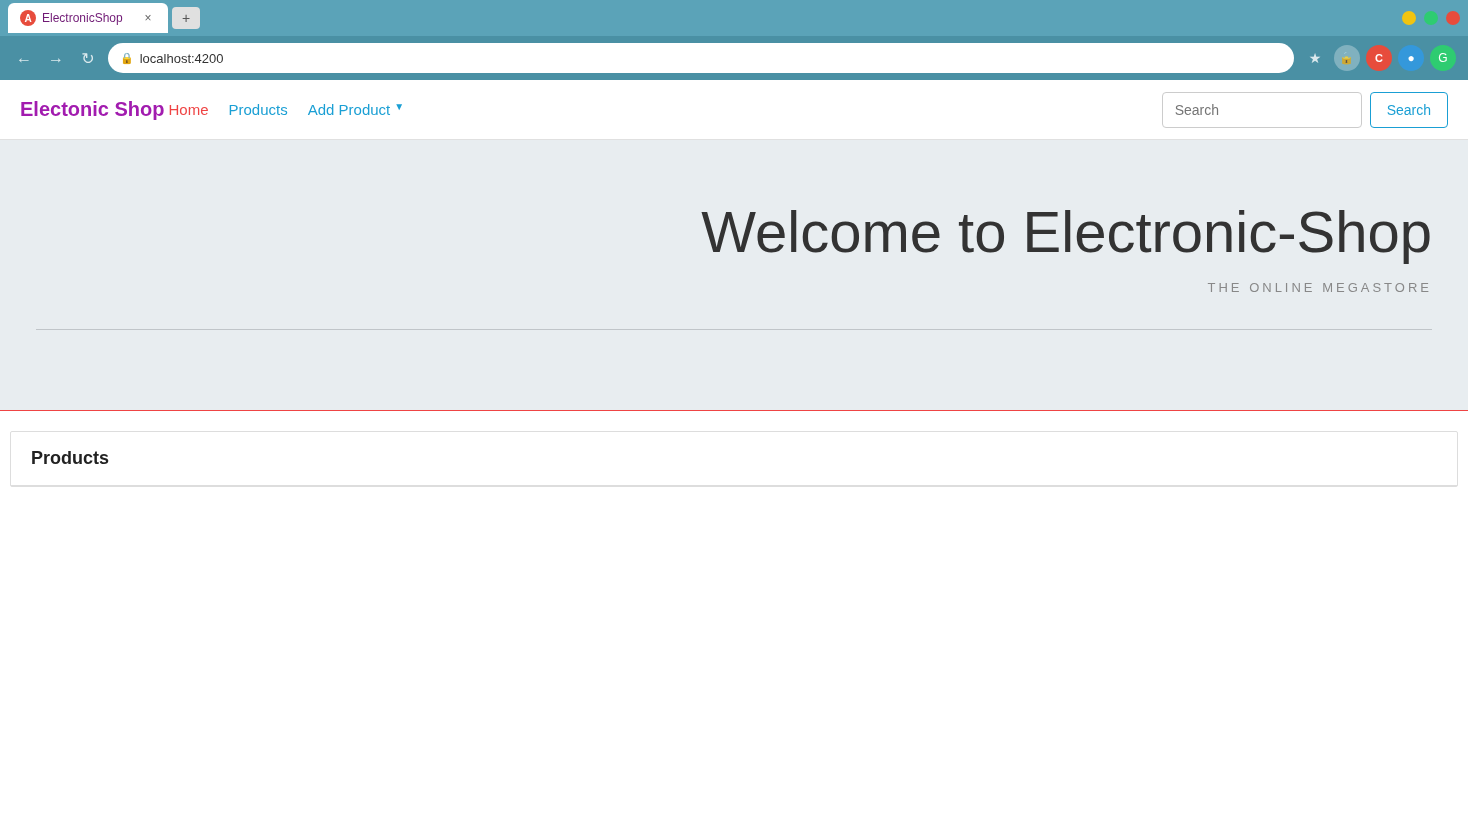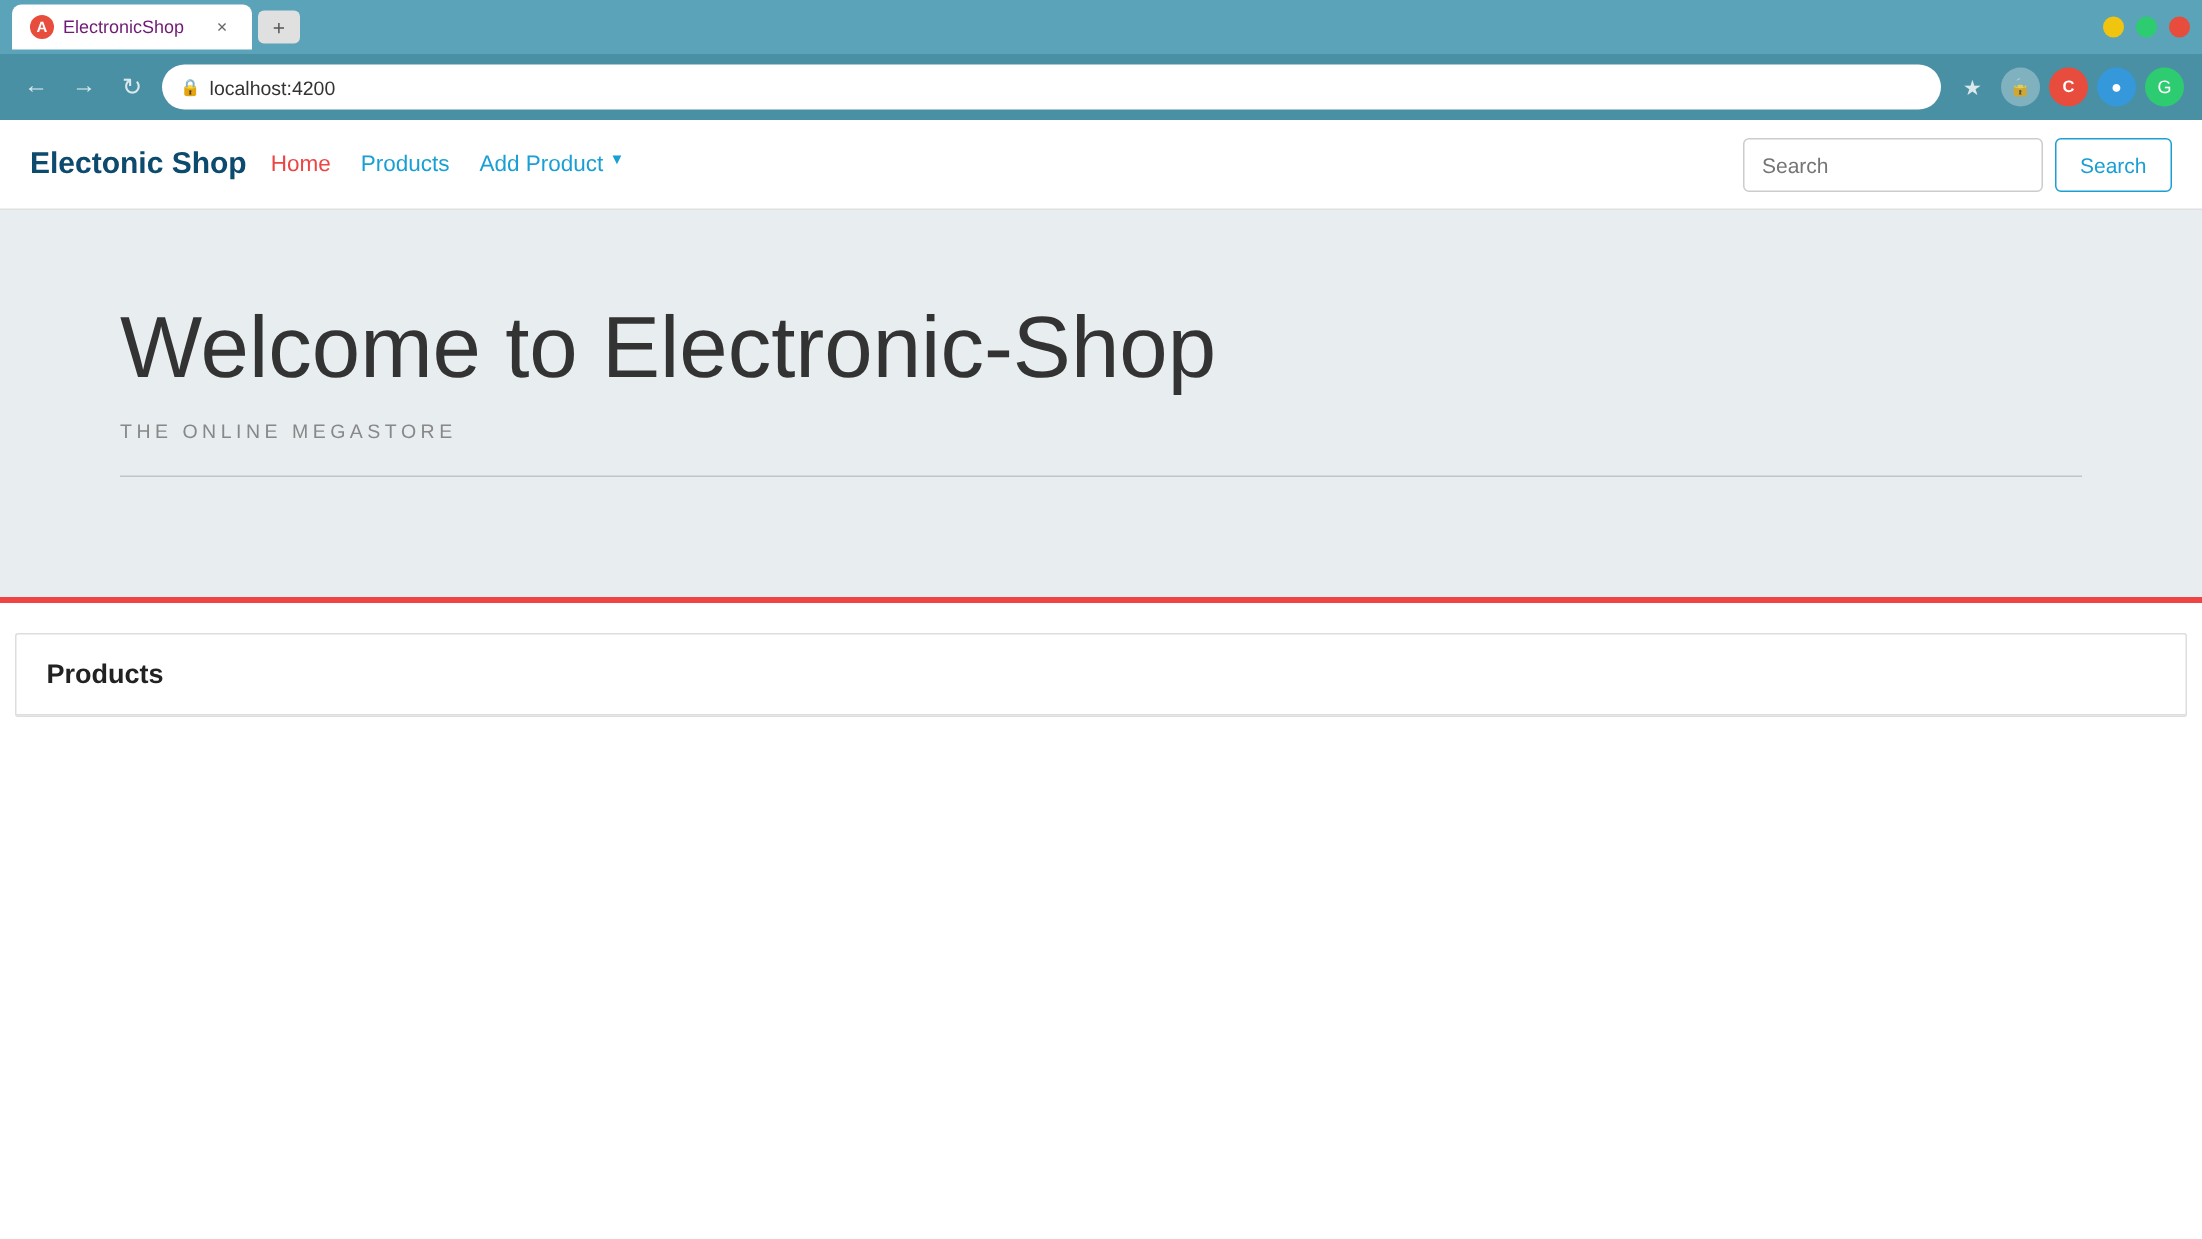--- a/index.html
+++ b/index.html
@@ -155,25 +155,25 @@
     .navbar {
       display: flex;
       align-items: center;
       padding: 0 20px;
       height: 60px;
       background: #fff;
       border-bottom: 1px solid #e0e0e0;
     }
 
     .navbar-brand {
-      color: #0c4a6e;
+      color: #a21caf;
       font-size: 20px;
       font-weight: bold;
       text-decoration: none;
-      margin-right: 16px;
+      margin-right: 4px;
       text-align: center;
     }
 
     .navbar-links {
       display: flex;
       align-items: center;
       gap: 20px;
       flex: 1;
     }
 
@@ -226,38 +226,39 @@
       padding: 6px 16px;
       font-size: 14px;
       cursor: pointer;
       height: 36px;
       white-space: nowrap;
     }
 
     
     .hero {
       background: #e8edf0;
-      padding: 60px 80px 80px;
-      border-bottom: 4px solid #ef4444;
+      padding: 60px 36px 80px;
+      border-bottom: 1px solid #ef4444;
+      text-align: right;
     }
 
     .hero-title {
       font-size: 58px;
       font-weight: 300;
       color: #333;
       margin-bottom: 16px;
       line-height: 1.1;
     }
 
     .hero-subtitle {
       font-size: 13px;
       color: #888;
       letter-spacing: 3px;
       text-transform: uppercase;
-      margin-bottom: 22px;
+      margin-bottom: 34px;
     }
 
     .hero-divider {
       border: none;
       border-top: 1px solid #c0c5c9;
       margin: 20px 0 0;
       width: 100%;
     }
 
     

